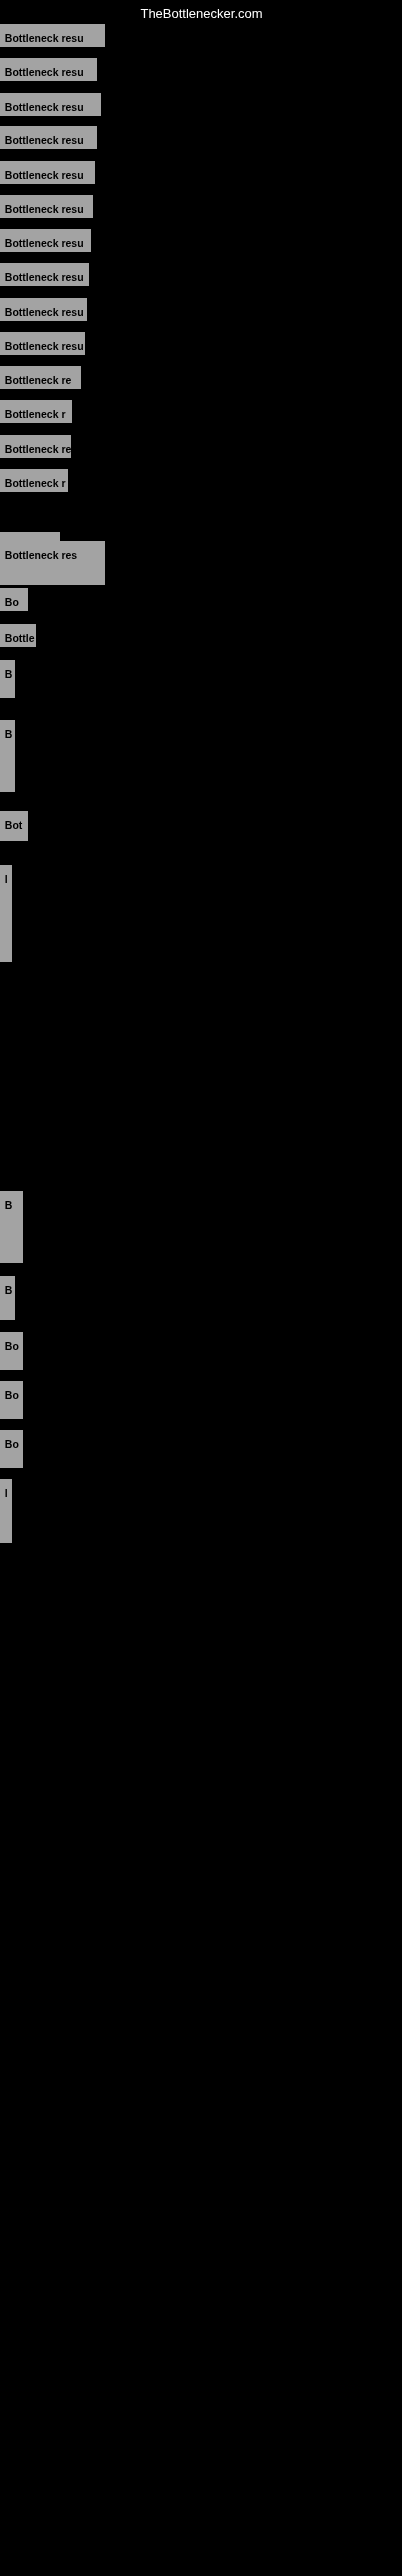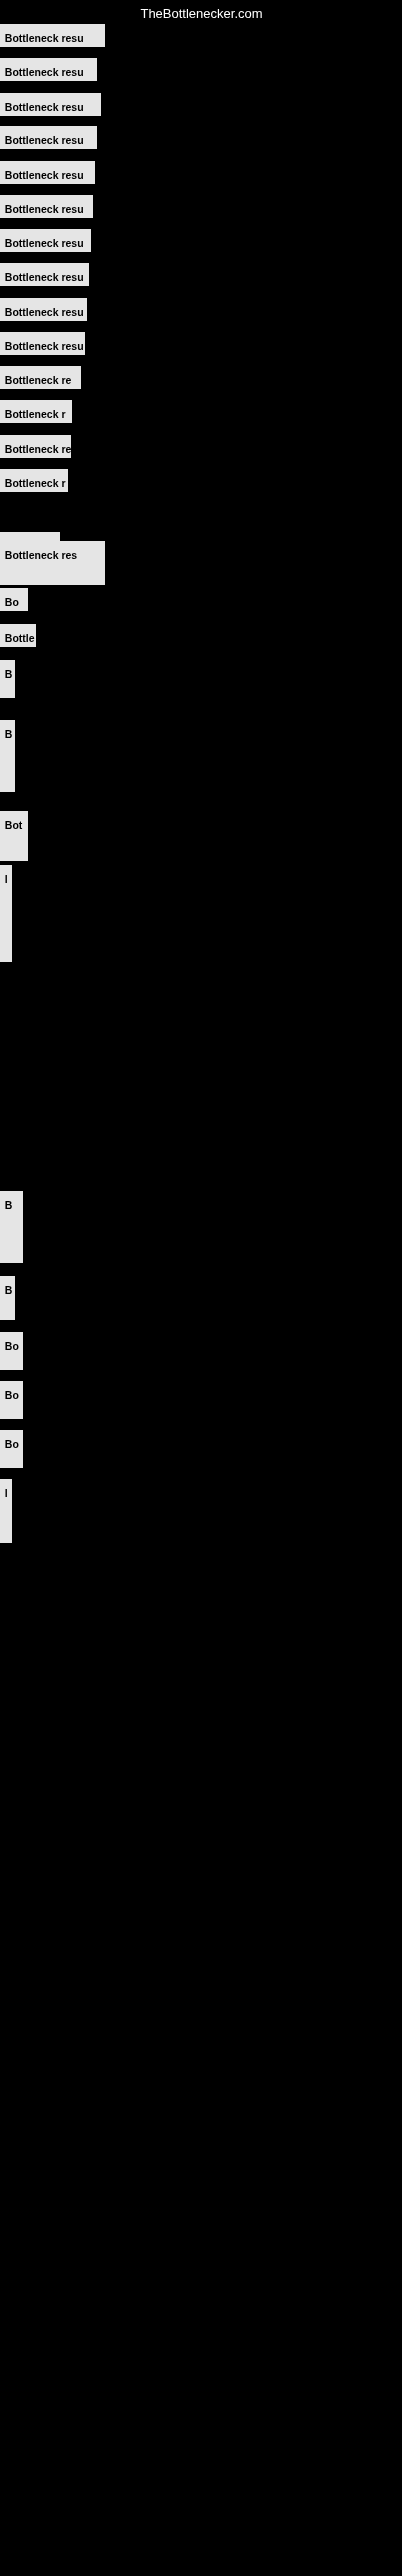--- a/index.html
+++ b/index.html
@@ -20,21 +20,21 @@
       color: #ffffff;
       font-size: 13px;
       text-align: center;
       padding: 6.4px 0;
       background: #000;
     }
 
     .bottleneck-item {
       position: absolute;
       left: 0;
-      background-color: #e5e5e5;
+      background-color: #a3a3a3;
       color: #000000;
       font-size: 10.5px;
       font-weight: bold;
       padding: 3.2px 4.8px;
       white-space: nowrap;
       overflow: hidden;
     }
   </style>
 </head>
 <body>
@@ -54,21 +54,21 @@
 <div class="bottleneck-item" style="top: 366px; width: 81px; height: 22.5px; line-height: 22.5px;">Bottleneck re</div>
 <div class="bottleneck-item" style="top: 400px; width: 72px; height: 22.5px; line-height: 22.5px;">Bottleneck r</div>
 <div class="bottleneck-item" style="top: 435px; width: 71px; height: 22.5px; line-height: 22.5px;">Bottleneck re</div>
 <div class="bottleneck-item" style="top: 469px; width: 68px; height: 22.5px; line-height: 22.5px;">Bottleneck r</div>
 <div class="bottleneck-item" style="top: 503px; width: 60px; height: 22.5px; line-height: 22.5px; margin-top: 29px;">Bottlene</div>
 <div class="bottleneck-item" style="top: 541px; width: 105px; height: 44px; line-height: 22.5px;">Bottleneck res</div>
 <div class="bottleneck-item" style="top: 588px; width: 28px; height: 22.5px; line-height: 22.5px;">Bo</div>
 <div class="bottleneck-item" style="top: 624px; width: 36px; height: 22.5px; line-height: 22.5px;">Bottle</div>
 <div class="bottleneck-item" style="top: 660px; width: 14.5px; height: 38px; line-height: 22.5px;">B</div>
 <div class="bottleneck-item" style="top: 720px; width: 14.5px; height: 72px; line-height: 22.5px;">B</div>
-<div class="bottleneck-item" style="top: 811px; width: 28px; height: 50px; line-height: 22.5px;">Bot</div>
+<div class="bottleneck-item" style="top: 811px; width: 28px; height: 30px; line-height: 22.5px;">Bot</div>
 <div class="bottleneck-item" style="top: 865px; width: 12px; height: 97px; line-height: 22.5px;">l</div>
 <div class="bottleneck-item" style="top: 1191px; width: 22.5px; height: 72px; line-height: 22.5px;">B</div>
 <div class="bottleneck-item" style="top: 1276px; width: 14.5px; height: 44px; line-height: 22.5px;">B</div>
 <div class="bottleneck-item" style="top: 1332px; width: 22.5px; height: 38px; line-height: 22.5px;">Bo</div>
 <div class="bottleneck-item" style="top: 1381px; width: 22.5px; height: 38px; line-height: 22.5px;">Bo</div>
 <div class="bottleneck-item" style="top: 1430px; width: 22.5px; height: 38px; line-height: 22.5px;">Bo</div>
 <div class="bottleneck-item" style="top: 1479px; width: 12px; height: 64px; line-height: 22.5px;">l</div>
 
 
 </body></html>

